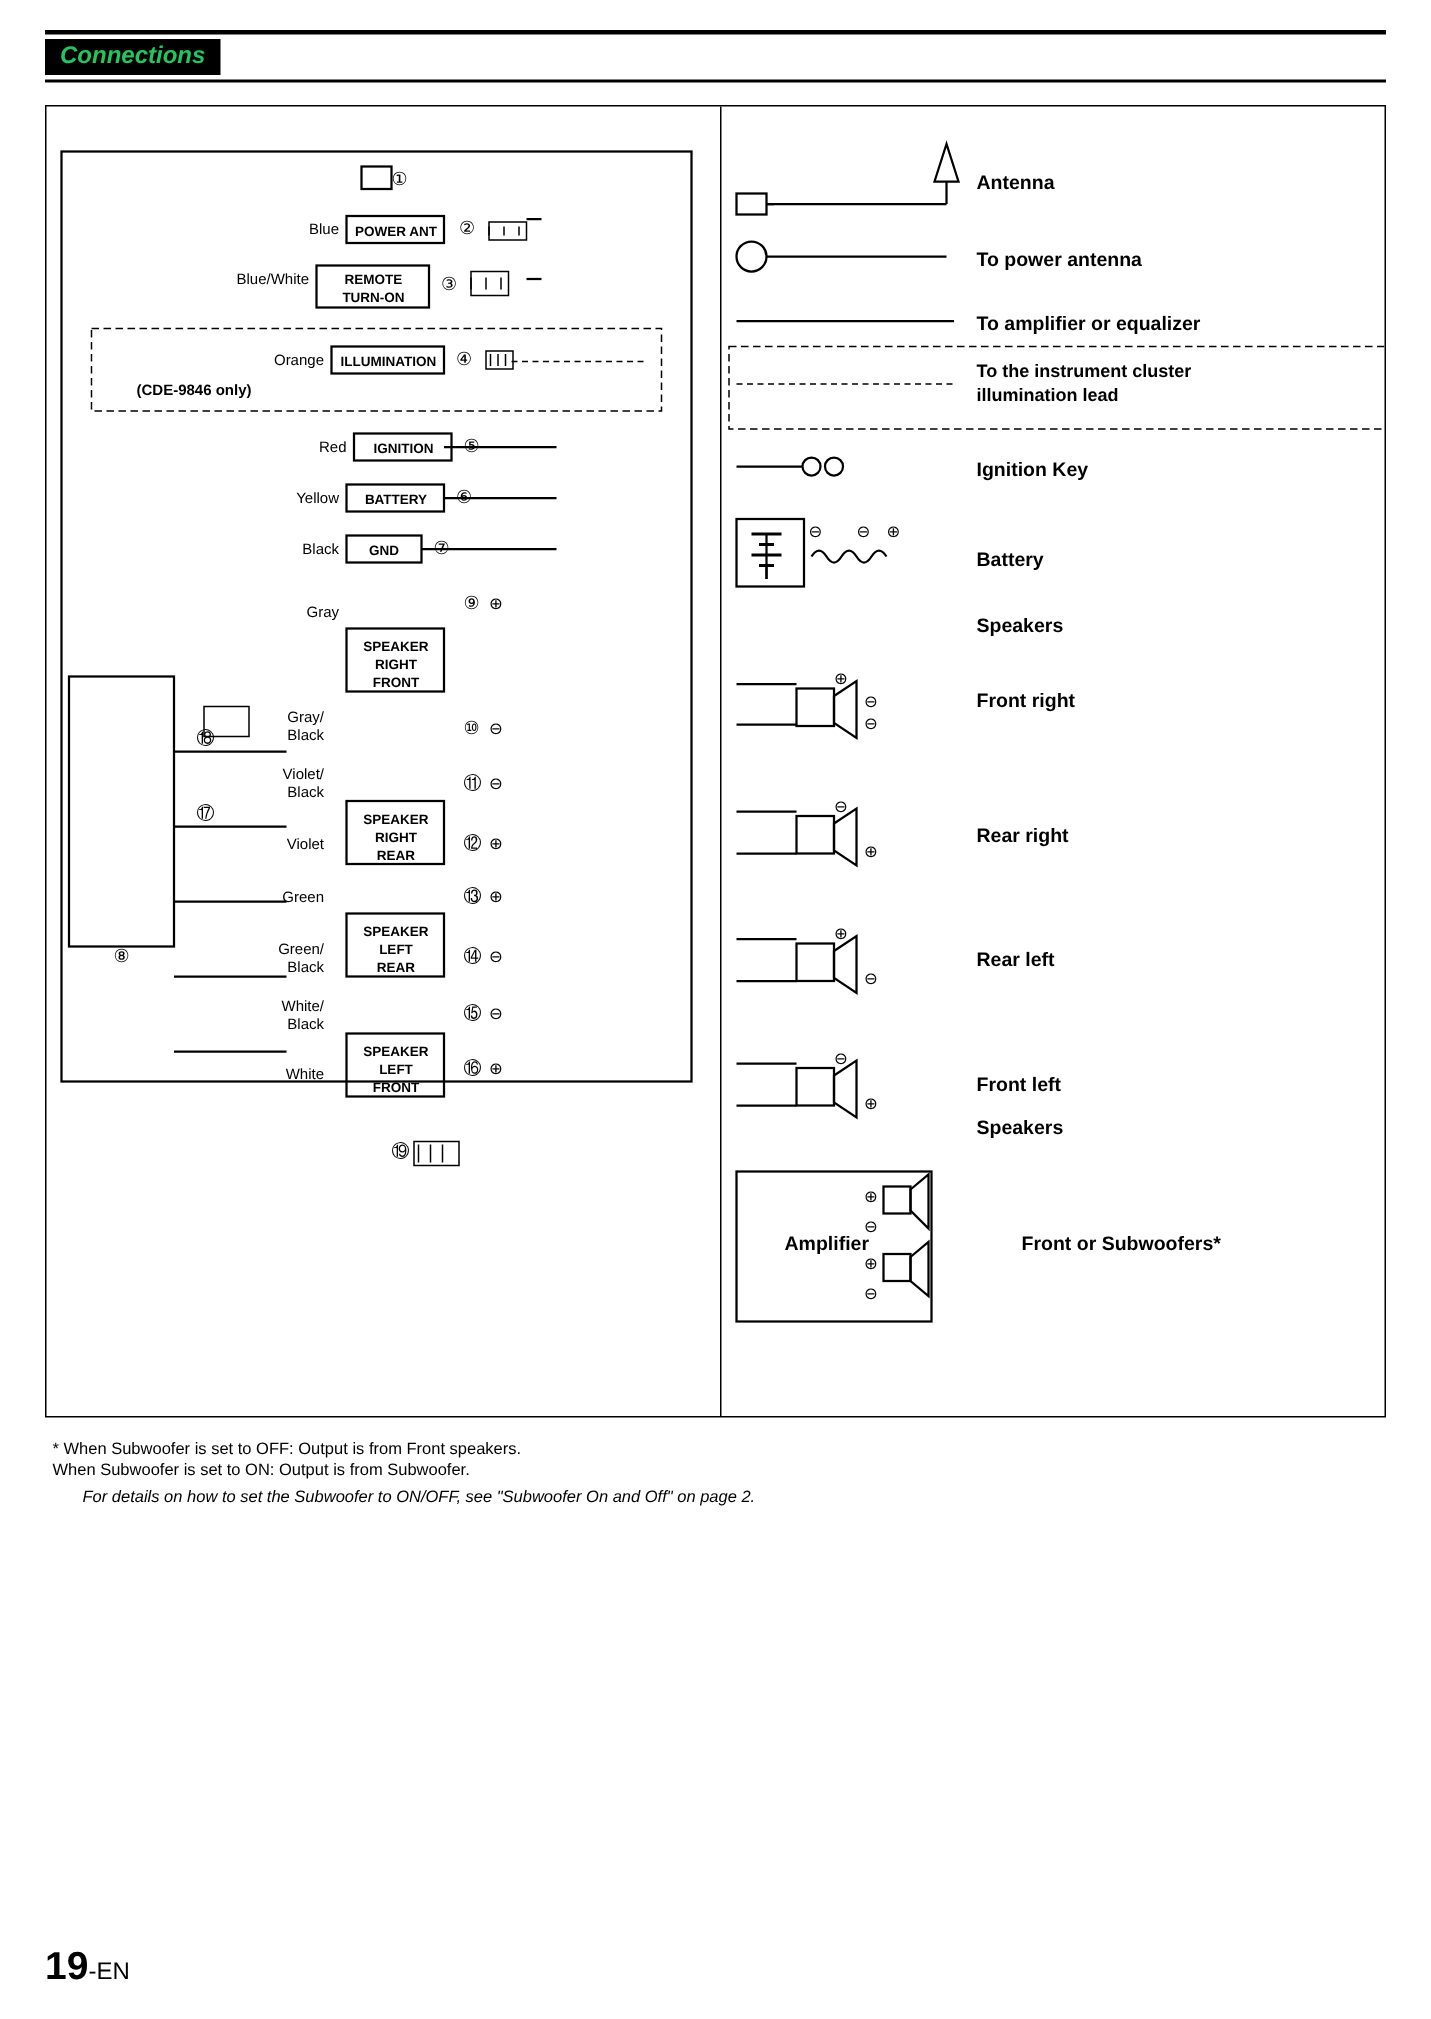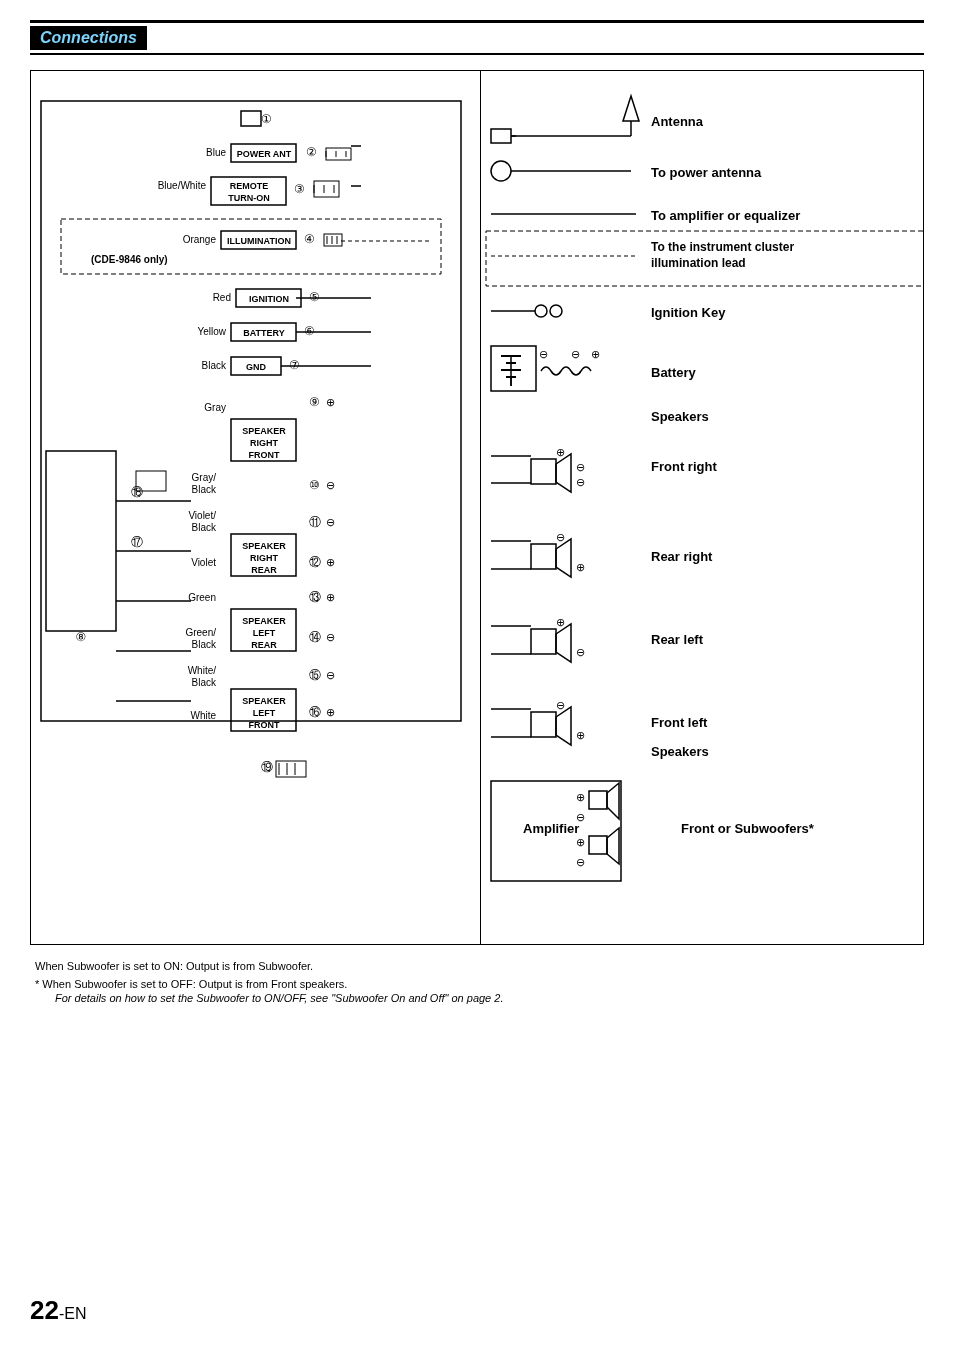--- a/index.html
+++ b/index.html
@@ -20,21 +20,21 @@
       position: relative;
     }
   </style>
 </head>
 <body>
 
 <div class="page-container">
 
   <div style="border-top:3px solid #000; margin-bottom:5px; padding-top:3px;">
     <div style="background:#000; display:inline-block; padding:3px 10px; margin-bottom:3px;">
-      <span style="color:#7dd3fc; font-size:16px; font-weight:bold; font-style:italic;">Connections</span>
+      <span style="color:#22c55e; font-size:16px; font-weight:bold; font-style:italic;">Connections</span>
     </div>
     <hr style="border:1px solid #000; margin:0;">
   </div>
 
   <div style="border:1px solid #000; display:flex; width:100%; height:875px; margin-bottom:15px; margin-top:15px;">
 
     <div style="width:450px; border-right:1px solid #000; position:relative; overflow:hidden;">
       <svg width="450" height="875" viewBox="0 0 450 875">
 
         <rect x="10" y="30" width="420" height="620" fill="none" stroke="#000" stroke-width="1.5"></rect>
@@ -274,22 +274,22 @@
         <rect x="108" y="765" width="18" height="18" fill="none" stroke="#000" stroke-width="1.5"></rect>
         <polygon points="126,767 138,757 138,793 126,783" fill="none" stroke="#000" stroke-width="1.5"></polygon>
         <text x="95" y="795" font-size="11" font-family="Arial">⊖</text>
 
         <text x="200" y="762" font-size="13" font-family="Arial" font-weight="bold">Front or Subwoofers*</text>
       </svg>
     </div>
   </div>
 
   <div style="margin-bottom:30px; padding-left:5px;">
+    <p style="font-size:11px; margin-bottom:2px;">*  When Subwoofer is set to OFF: Output is from Front speakers.</p>
     <p style="font-size:11px; margin-bottom:6px;">   When Subwoofer is set to ON: Output is from Subwoofer.</p>
-    <p style="font-size:11px; margin-bottom:2px;">*  When Subwoofer is set to OFF: Output is from Front speakers.</p>
     <p style="font-size:11px; font-style:italic; margin-left:20px;">For details on how to  set the Subwoofer to ON/OFF, see "Subwoofer On and Off" on page 2.</p>
   </div>
 
   <div style="position:absolute; bottom:20px; left:30px;">
-    <span style="font-size:26px; font-weight:bold;">22</span><span style="font-size:16px; font-weight:normal;">-EN</span>
+    <span style="font-size:26px; font-weight:bold;">19</span><span style="font-size:16px; font-weight:normal;">-EN</span>
   </div>
 
 </div>
 
 </body></html>

